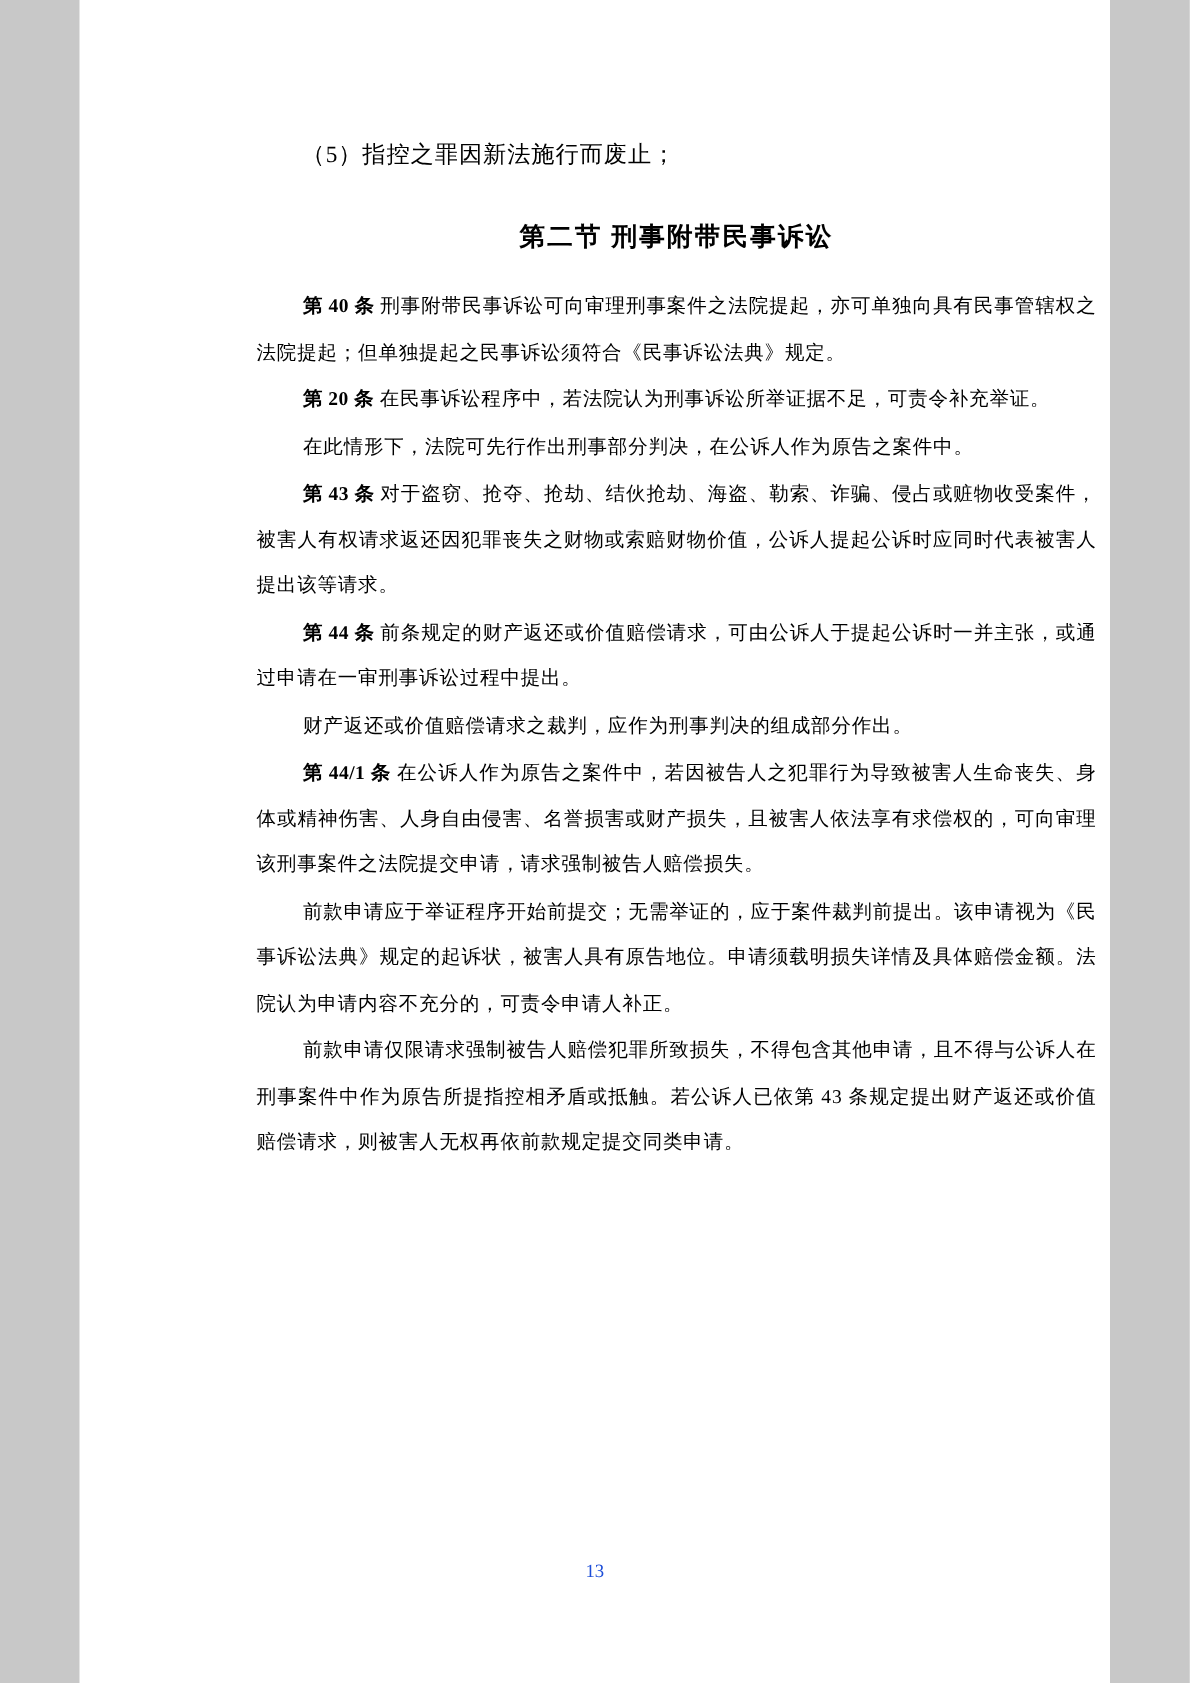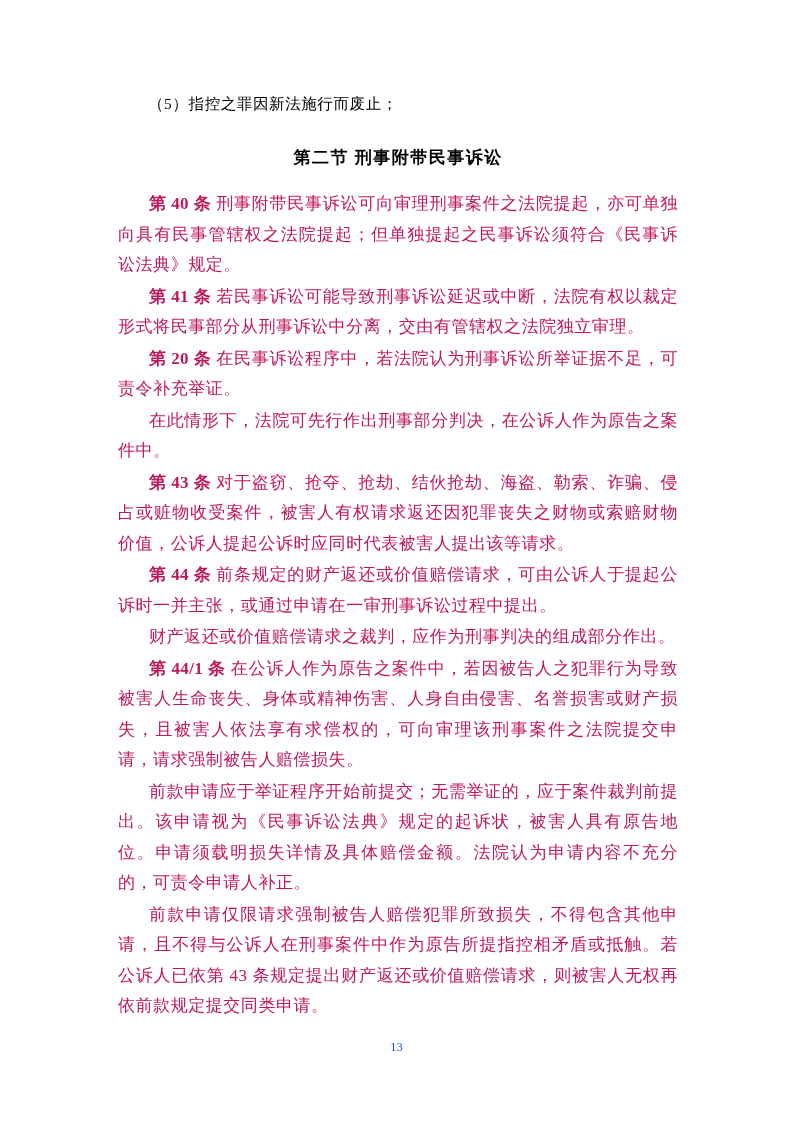--- a/index.html
+++ b/index.html
@@ -4,21 +4,21 @@
 <style>
   html, body {
     margin: 0;
     padding: 0;
     background: #c8c8c8;
   }
   body {
     font-family: "Liberation Serif", "DejaVu Serif", serif;
   }
   .page {
-    width: 793px;
+    width: 687px;
     height: 1122px;
     background: #ffffff;
     position: relative;
     margin: 0 auto;
     box-sizing: border-box;
     overflow: hidden;
   }
   .content {
     position: absolute;
     left: 118px;
@@ -35,26 +35,26 @@
   .section-title {
     text-align: center;
     font-size: 17px;
     font-weight: bold;
     letter-spacing: 1.5px;
     margin-top: 26px;
     margin-bottom: 20px;
     color: #000;
   }
   .para {
-    font-size: 17px;
+    font-size: 13px;
     line-height: 30.5px;
     letter-spacing: 0.55px;
     text-align: justify;
     text-justify: inter-ideograph;
-    color: #be185d;
+    color: #000000;
     margin: 0 0 1px 0;
     text-indent: 31px;
   }
   .para .art {
     font-weight: bold;
     letter-spacing: 0.3px;
   }
   .page-number {
     position: absolute;
     left: 0;
@@ -74,24 +74,20 @@
 
     <div class="list-line">（5）指控之罪因新法施行而废止；</div>
 
     <div class="section-title">第二节  刑事附带民事诉讼</div>
 
     <p class="para">
       <span class="art">第 40 条</span>
       <span>刑事附带民事诉讼可向审理刑事案件之法院提起，亦可单独向具有民事管辖权之法院提起；但单独提起之民事诉讼须符合《民事诉讼法典》规定。</span>
     </p>
 
-    <p class="para">
-      <span class="art">第 41 条</span>
-      <span>若民事诉讼可能导致刑事诉讼延迟或中断，法院有权以裁定形式将民事部分从刑事诉讼中分离，交由有管辖权之法院独立审理。</span>
-    </p>
 
     <p class="para">
       <span class="art">第 20 条</span>
       <span>在民事诉讼程序中，若法院认为刑事诉讼所举证据不足，可责令补充举证。</span>
     </p>
 
     <p class="para">
       <span class="art"></span>
       <span>在此情形下，法院可先行作出刑事部分判决，在公诉人作为原告之案件中。</span>
     </p>

